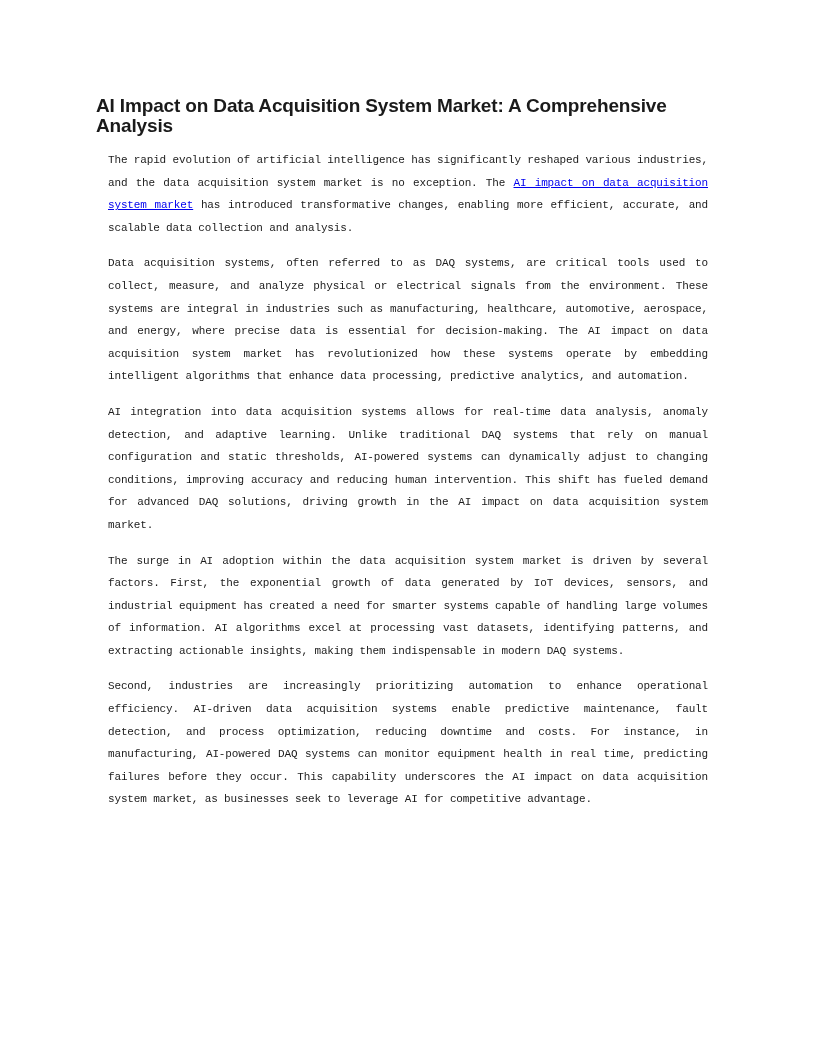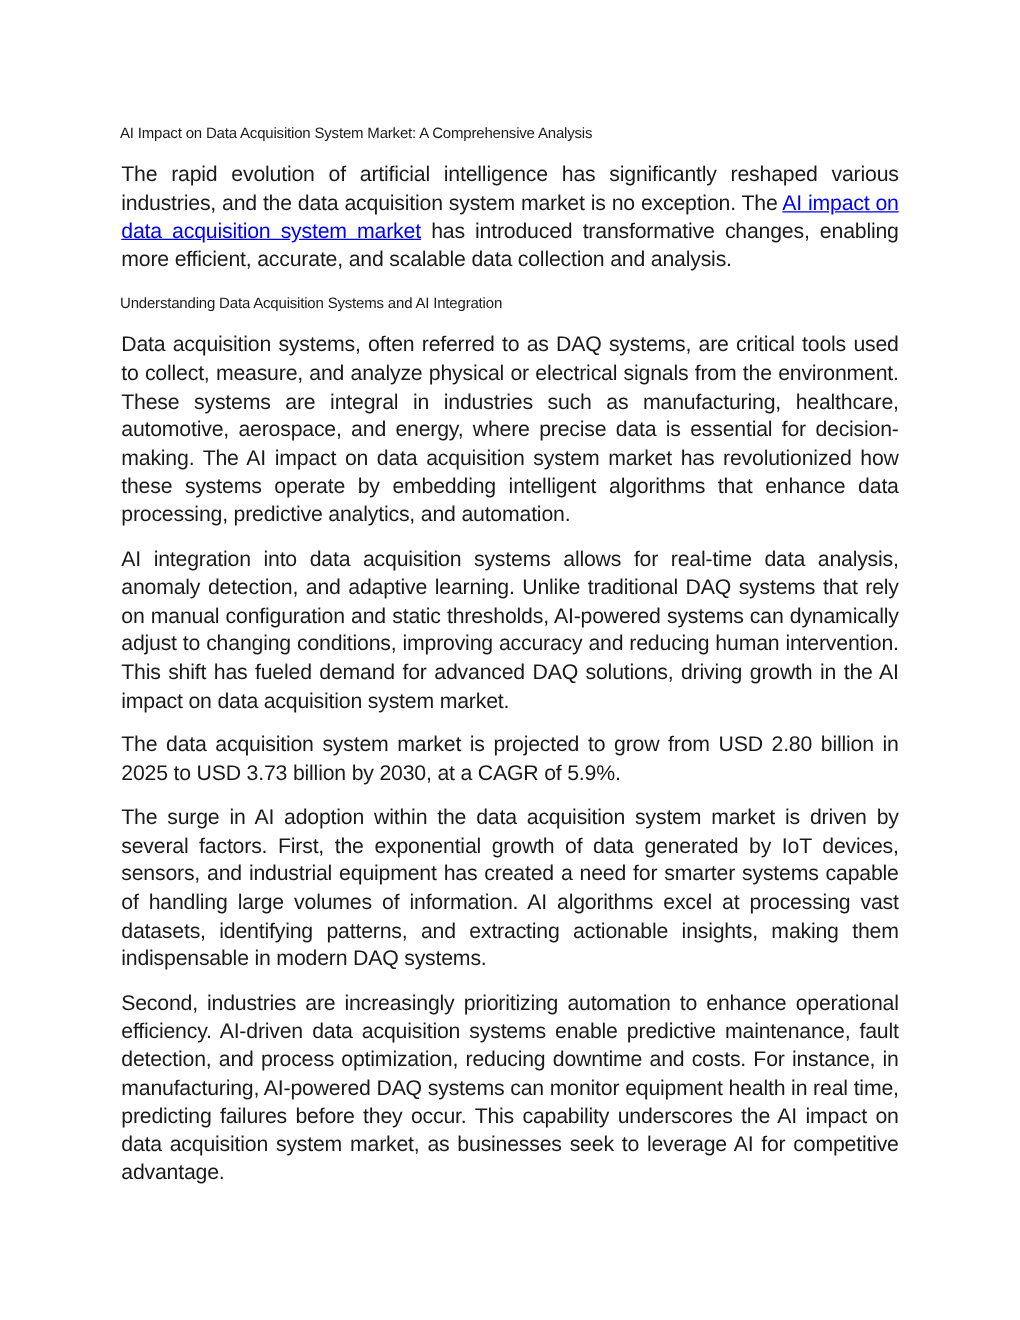--- a/index.html
+++ b/index.html
@@ -15,48 +15,47 @@
       font-family: "Liberation Sans", "DejaVu Sans", sans-serif;
       color: #1a1a1a;
     }
     .page {
       position: absolute;
       left: 96px;
       top: 96px;
       width: 624px;
     }
     h1, h2 {
-      font-size: 12px;
-      font-weight: normal;
+      font-size: 19px;
+      font-weight: bold;
       margin: 0;
       line-height: 20px;
       letter-spacing: -0.15px;
     }
     p {
-      margin: 1px;
-      font-size: 17px;
+      margin: 12px;
+      font-size: 11px;
       line-height: 22.6px;
       text-align: justify;
       letter-spacing: -0.15px;
+      font-family: Liberation Mono, monospace;
     }
     .gap-h { margin-bottom: 13px; }
     .gap-p { margin-bottom: 13px; }
     a.inline-link {
       color: #0000ee;
       text-decoration: underline;
     }
   </style>
 </head>
 <body>
 
 <div class="page">
   <h1 class="gap-h">AI Impact on Data Acquisition System Market: A Comprehensive Analysis</h1>
 
   <p class="gap-p"><span>The rapid evolution of artificial intelligence has significantly reshaped various industries, and the data acquisition system market is no exception. The </span><a class="inline-link" href="#" style="color: rgb(0, 0, 238);">AI impact on data acquisition system market</a><span> has introduced transformative changes, enabling more efficient, accurate, and scalable data collection and analysis.</span></p>
 
-  <h2 class="gap-h">Understanding Data Acquisition Systems and AI Integration</h2>
   <p class="gap-p">Data acquisition systems, often referred to as DAQ systems, are critical tools used to collect, measure, and analyze physical or electrical signals from the environment. These systems are integral in industries such as manufacturing, healthcare, automotive, aerospace, and energy, where precise data is essential for decision-making. The AI impact on data acquisition system market has revolutionized how these systems operate by embedding intelligent algorithms that enhance data processing, predictive analytics, and automation.</p>
   <p class="gap-p">AI integration into data acquisition systems allows for real-time data analysis, anomaly detection, and adaptive learning. Unlike traditional DAQ systems that rely on manual configuration and static thresholds, AI-powered systems can dynamically adjust to changing conditions, improving accuracy and reducing human intervention. This shift has fueled demand for advanced DAQ solutions, driving growth in the AI impact on data acquisition system market.</p>
-  <p class="gap-p">The data acquisition system market is projected to grow from USD 2.80 billion in 2025 to USD 3.73 billion by 2030, at a CAGR of 5.9%.</p>
 
   <p class="gap-p">The surge in AI adoption within the data acquisition system market is driven by several factors. First, the exponential growth of data generated by IoT devices, sensors, and industrial equipment has created a need for smarter systems capable of handling large volumes of information. AI algorithms excel at processing vast datasets, identifying patterns, and extracting actionable insights, making them indispensable in modern DAQ systems.</p>
   <p class="gap-p">Second, industries are increasingly prioritizing automation to enhance operational efficiency. AI-driven data acquisition systems enable predictive maintenance, fault detection, and process optimization, reducing downtime and costs. For instance, in manufacturing, AI-powered DAQ systems can monitor equipment health in real time, predicting failures before they occur. This capability underscores the AI impact on data acquisition system market, as businesses seek to leverage AI for competitive advantage.</p>
 </div>
 
 </body></html>

